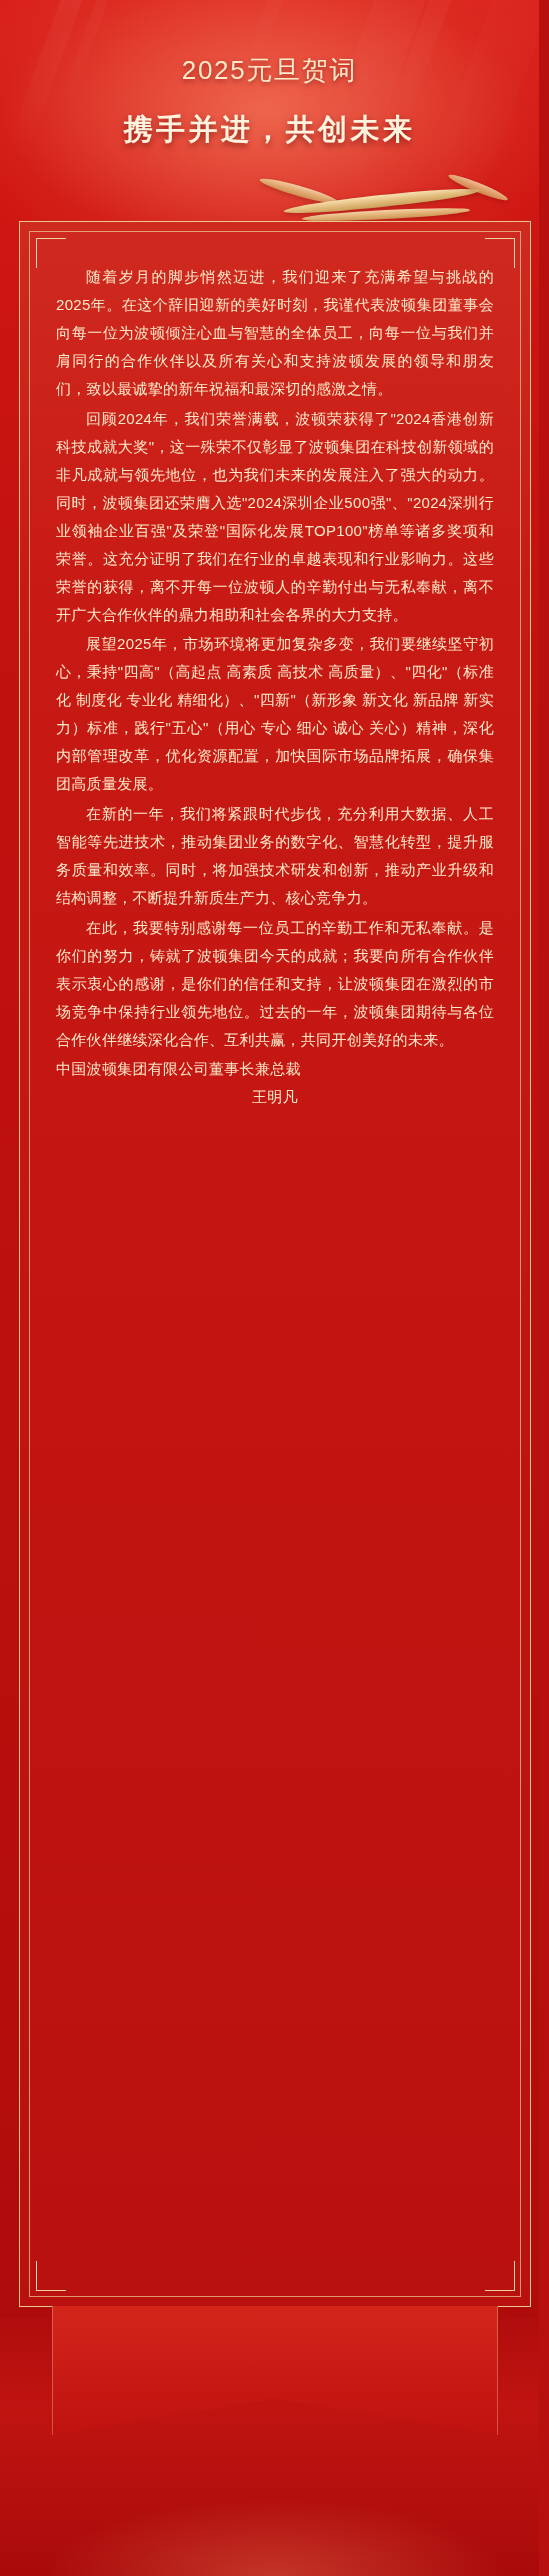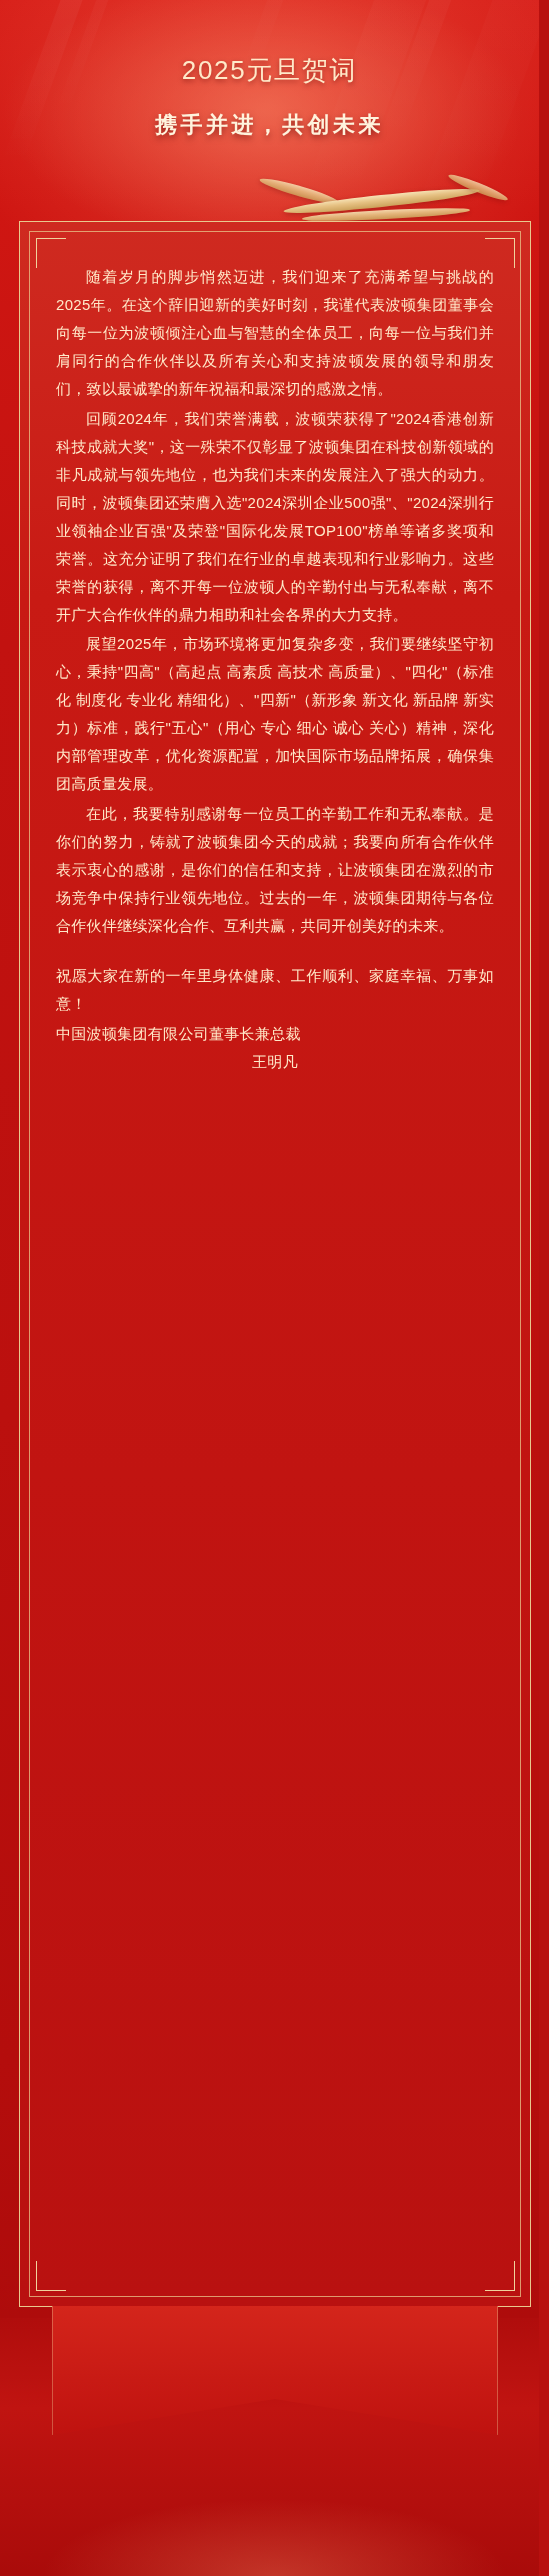--- a/index.html
+++ b/index.html
@@ -48,21 +48,21 @@
     color: #ffe7c2;
   }
   .title-main {
     font-size: 26px;
     letter-spacing: 1.7px;
     color: #ffe9c9;
     text-shadow: 0 1.7px 5.2px rgba(90,0,0,0.5);
   }
   .title-sub {
     margin-top: 22px;
-    font-size: 22px;
+    font-size: 29px;
     font-weight: bold;
     letter-spacing: 3.4px;
     color: #fff3dd;
     text-shadow: 0 2.6px 6.9px rgba(90,0,0,0.55);
   }
 
   
   .ribbon-wrap {
     position: absolute;
     left: 0; top: 176px;
@@ -205,23 +205,23 @@
     <div class="corner c-tl"></div>
     <div class="corner c-tr"></div>
     <div class="corner c-bl"></div>
     <div class="corner c-br"></div>
 
     <div class="content">
 
       <p class="para">随着岁月的脚步悄然迈进，我们迎来了充满希望与挑战的2025年。在这个辞旧迎新的美好时刻，我谨代表波顿集团董事会向每一位为波顿倾注心血与智慧的全体员工，向每一位与我们并肩同行的合作伙伴以及所有关心和支持波顿发展的领导和朋友们，致以最诚挚的新年祝福和最深切的感激之情。</p>
       <p class="para">回顾2024年，我们荣誉满载，波顿荣获得了"2024香港创新科技成就大奖"，这一殊荣不仅彰显了波顿集团在科技创新领域的非凡成就与领先地位，也为我们未来的发展注入了强大的动力。同时，波顿集团还荣膺入选"2024深圳企业500强"、"2024深圳行业领袖企业百强"及荣登"国际化发展TOP100"榜单等诸多奖项和荣誉。这充分证明了我们在行业的卓越表现和行业影响力。这些荣誉的获得，离不开每一位波顿人的辛勤付出与无私奉献，离不开广大合作伙伴的鼎力相助和社会各界的大力支持。</p>
       <p class="para">展望2025年，市场环境将更加复杂多变，我们要继续坚守初心，秉持"四高"（高起点 高素质 高技术 高质量）、"四化"（标准化 制度化 专业化 精细化）、"四新"（新形象 新文化 新品牌 新实力）标准，践行"五心"（用心 专心 细心 诚心 关心）精神，深化内部管理改革，优化资源配置，加快国际市场品牌拓展，确保集团高质量发展。</p>
+      <p class="para">在新的一年，我们将紧跟时代步伐，充分利用大数据、人工智能等先进技术，推动集团业务的数字化、智慧化转型，提升服务质量和效率。同时，将加强技术研发和创新，推动产业升级和结构调整，不断提升新质生产力、核心竞争力。</p>
       <p class="para">在此，我要特别感谢每一位员工的辛勤工作和无私奉献。是你们的努力，铸就了波顿集团今天的成就；我要向所有合作伙伴表示衷心的感谢，是你们的信任和支持，让波顿集团在激烈的市场竞争中保持行业领先地位。过去的一年，波顿集团期待与各位合作伙伴继续深化合作、互利共赢，共同开创美好的未来。</p>
 
-      <p class="para closing">祝愿大家在新的一年里身体健康、工作顺利、家庭幸福、万事如意！</p>
 
       <div class="sign">
         <span class="sign-line">中国波顿集团有限公司董事长兼总裁</span>
         <span class="sign-line sign-name">王明凡</span>
       </div>
     </div>
   </div>
 
   <div class="bottom">
     <div class="tail"></div>

